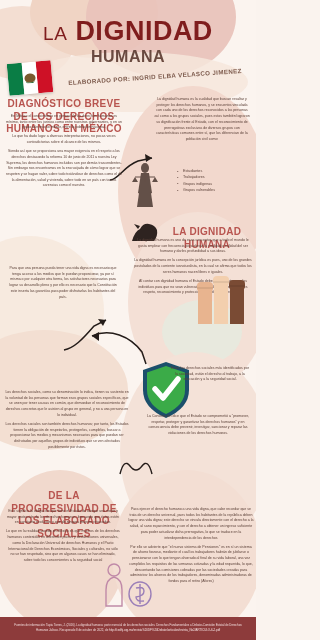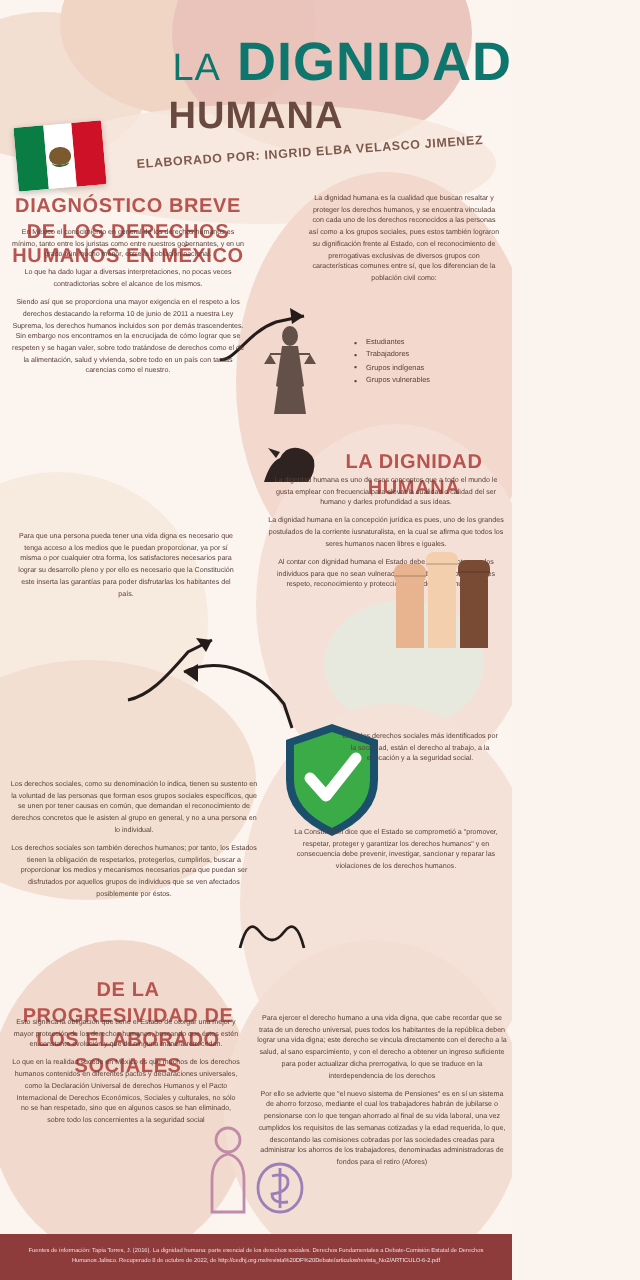--- a/index.html
+++ b/index.html
@@ -28,30 +28,30 @@
   .b-l2 { width: 168px; height: 120px; left: -40px; top: 330px; background: #f3dfd2; }
   .b-r3 { width: 150px; height: 200px; left: 120px; top: 352px; background: #f4e2d8; }
   .b-l3 { width: 132px; height: 160px; left: -6px;  top: 470px; background: #f1d9cd; }
   .b-r4 { width: 150px; height: 170px; left: 112px; top: 470px; background: #f3ded3; }
   .b-mint1 { width: 96px; height: 70px; left: -34px; top: 300px; background: #dfe9de; opacity:.8; }
   .b-mint2 { width: 80px; height: 64px; left: 162px; top: 300px; background: #e2ece1; opacity:.7; }
 
   
   .title-main {
     position: absolute; left: 0; top: 18px; width: 256px;
-    text-align: right;
+    text-align: center;
     font-size: 27px; font-weight: bold; letter-spacing: .5px;
-    color: #0f766e;
+    color: #7f1d1d;
     line-height: 1;
   }
   .title-main .thin { font-size: 19px; font-weight: normal; }
   .title-sub {
     position: absolute; left: 0; top: 48px; width: 256px;
     text-align: center;
-    font-size: 19px; font-weight: bold; letter-spacing: .5px;
+    font-size: 16px; font-weight: bold; letter-spacing: .5px;
     color: #6a4a40;
   }
   .author {
     position: absolute; left: 58px; top: 73px; width: 194px;
     font-size: 6.2px; font-weight: bold; letter-spacing: .35px;
     color: #7d5a4c;
     transform: rotate(-4deg);
     text-align: center;
   }
 

